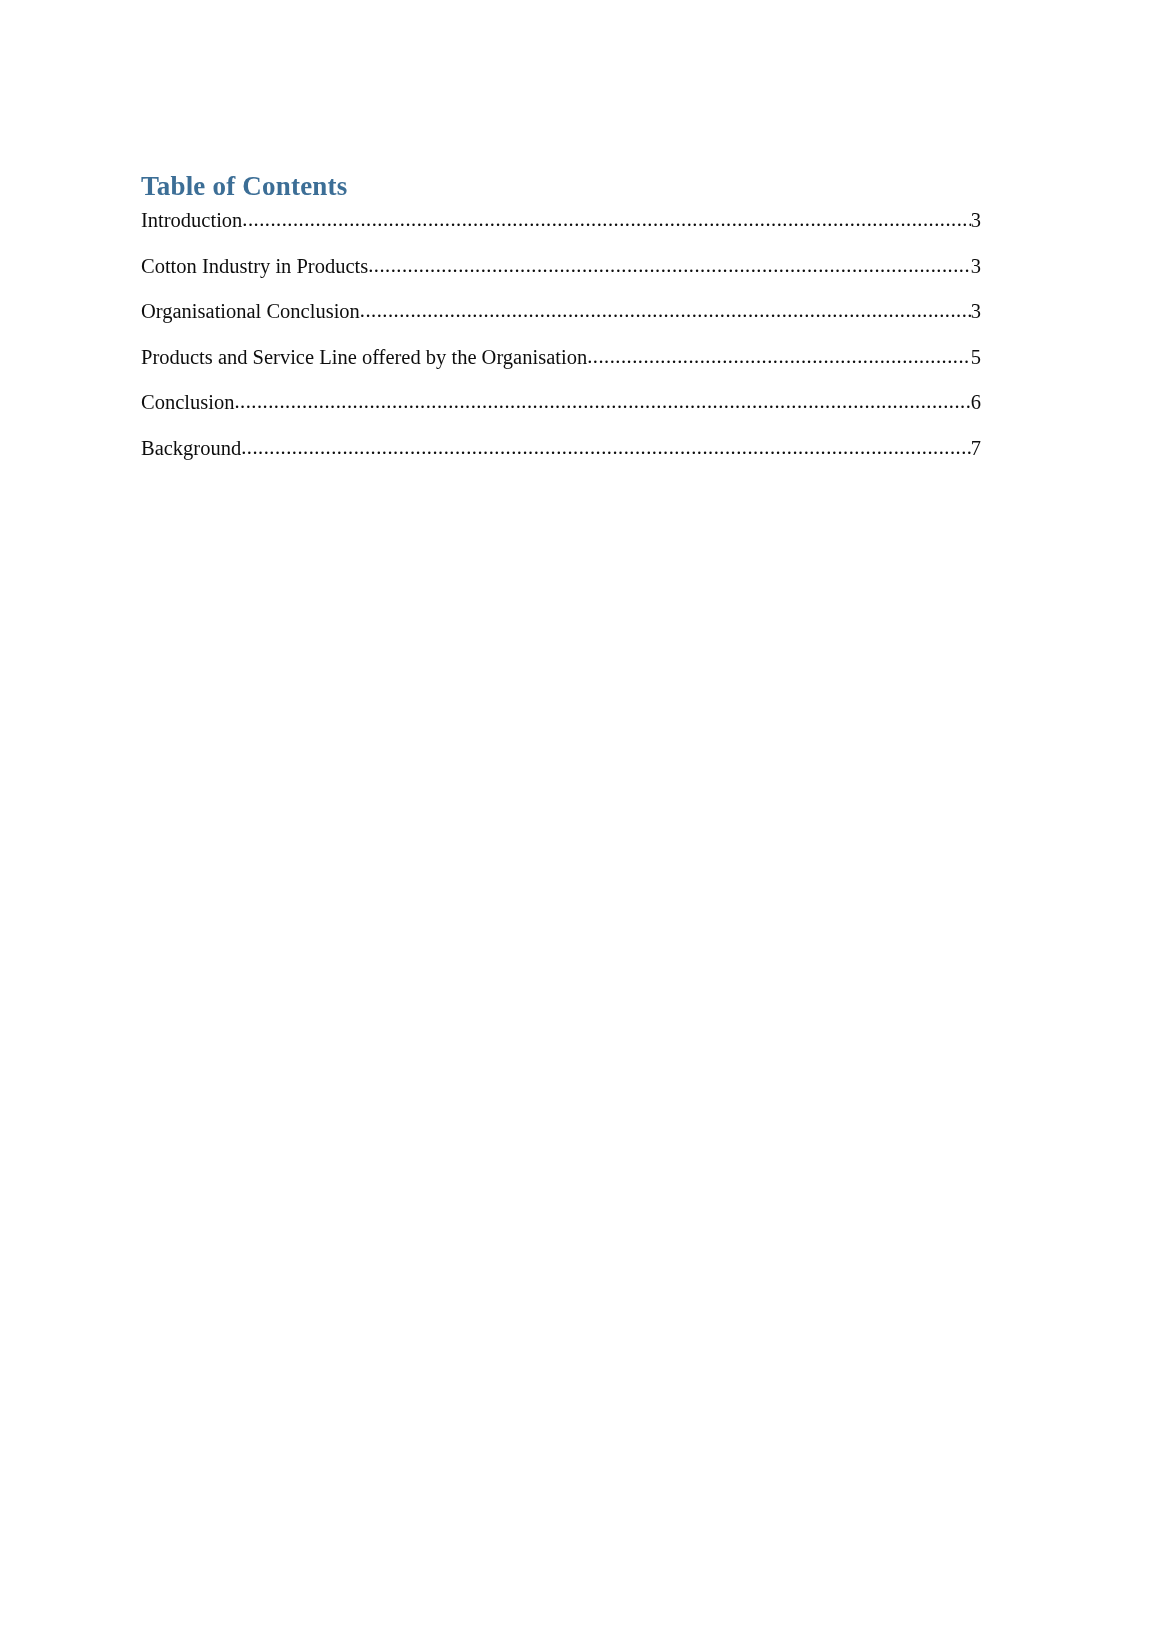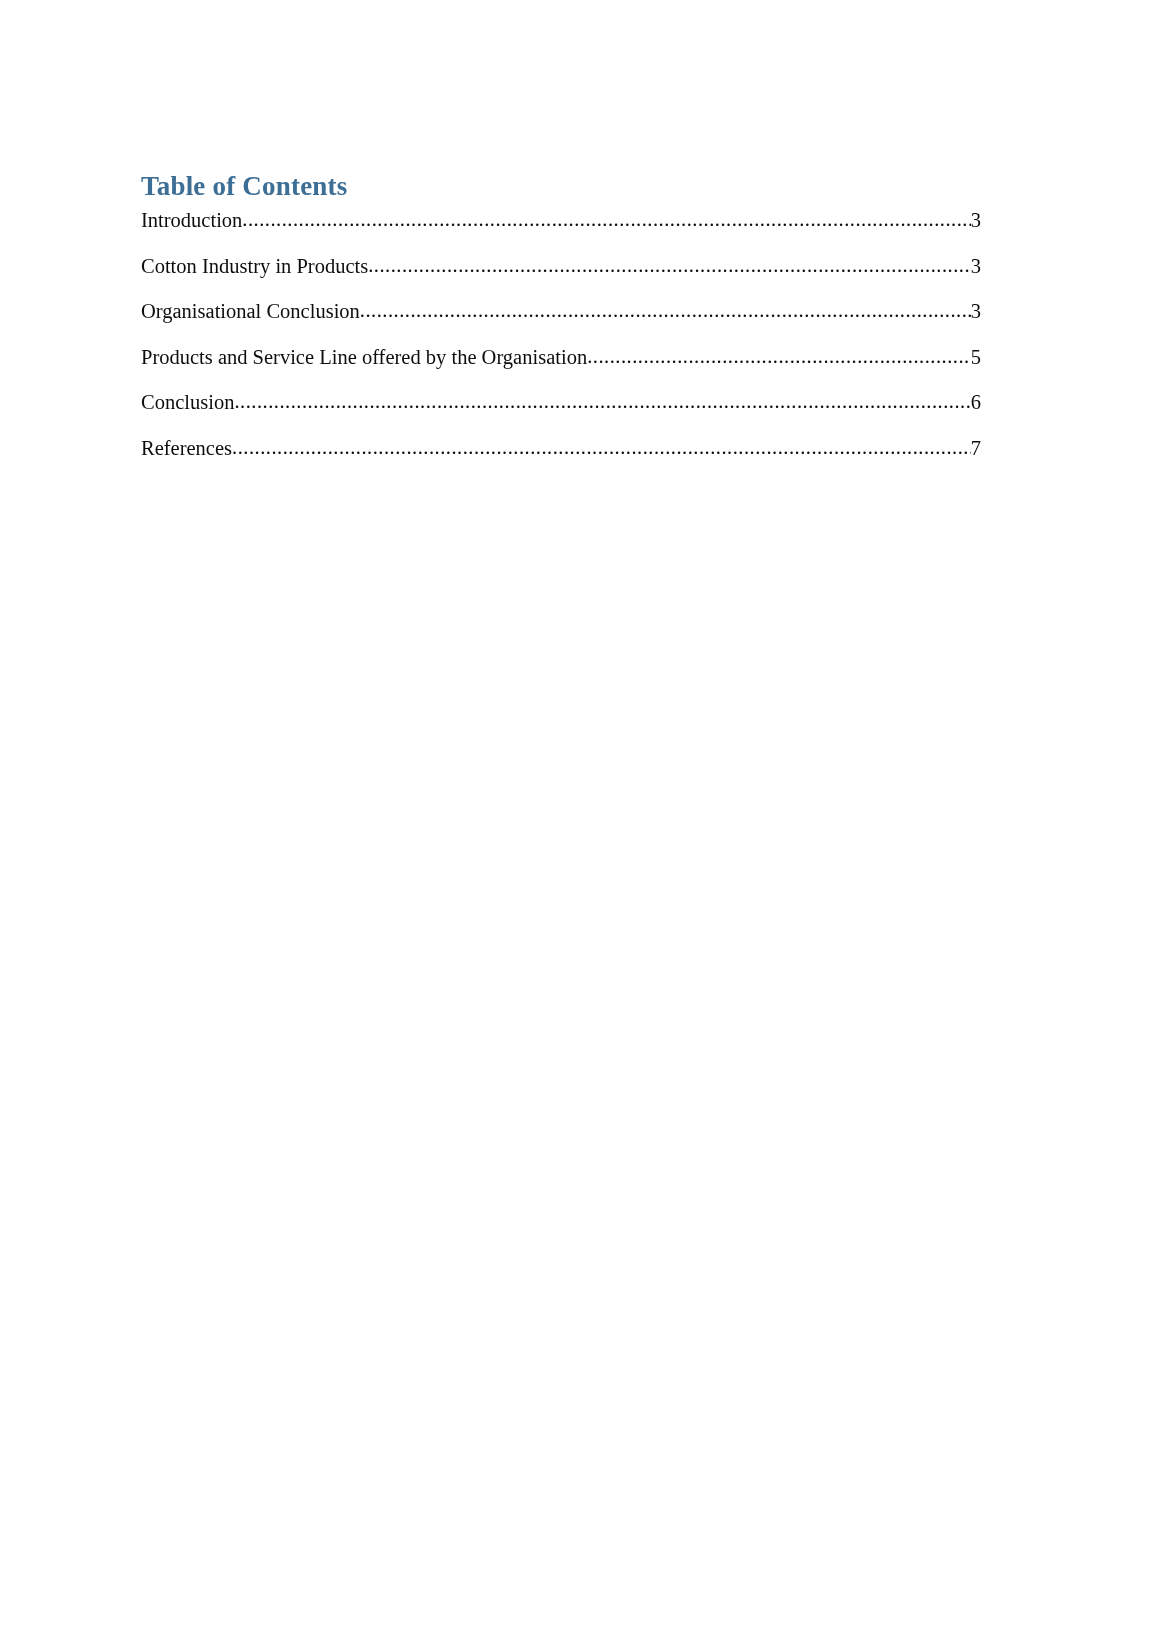--- a/index.html
+++ b/index.html
@@ -107,20 +107,20 @@
         <span class="toc-page">5</span>
       </li>
 
       <li class="toc-row">
         <span class="toc-label">Conclusion</span>
         <span class="toc-dots">................................................................................................................................................................................</span>
         <span class="toc-page">6</span>
       </li>
 
       <li class="toc-row">
-        <span class="toc-label">References</span>
+        <span class="toc-label">Background</span>
         <span class="toc-dots">................................................................................................................................................................................</span>
         <span class="toc-page">7</span>
       </li>
 
     </ul>
   </div>
 </div>
 
 </body></html>

